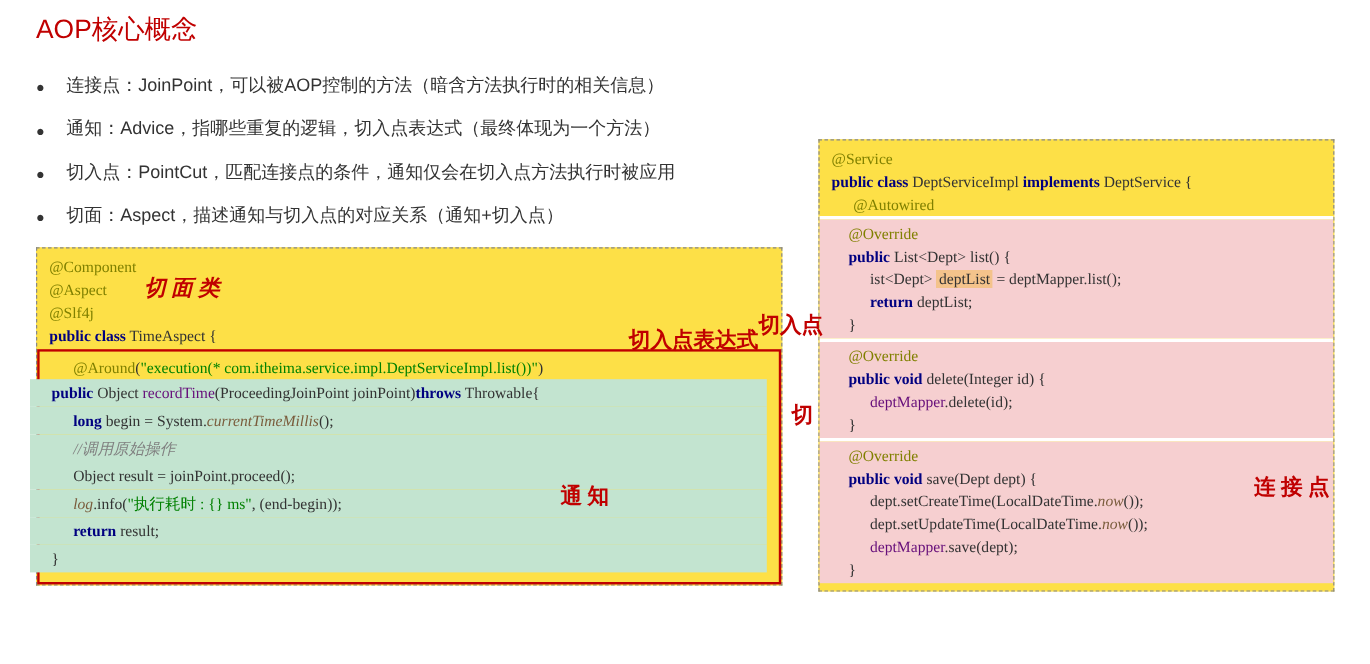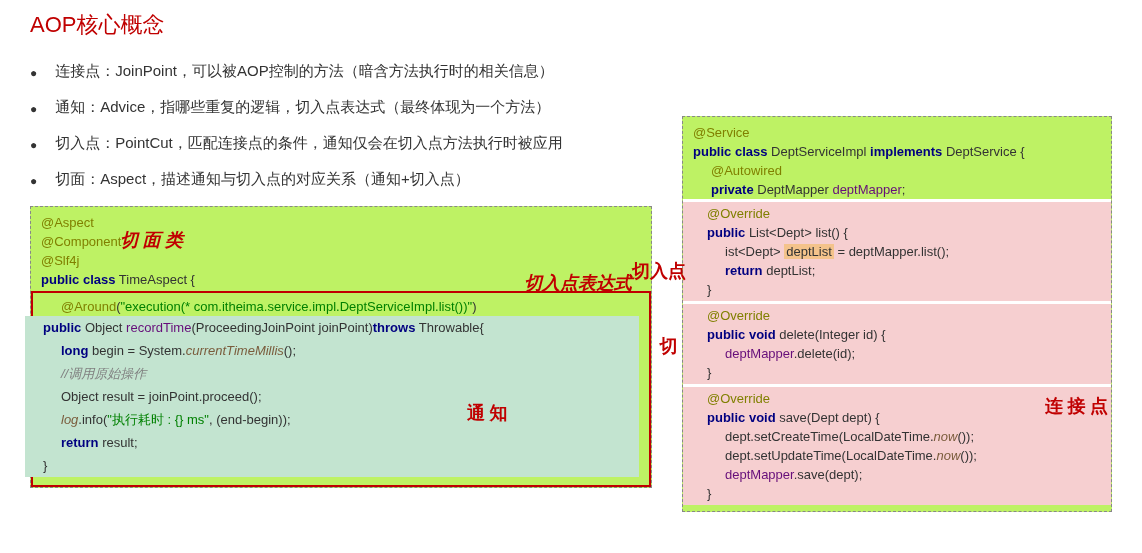--- a/index.html
+++ b/index.html
@@ -4,21 +4,21 @@
 <style>
 * { margin: 0; padding: 0; box-sizing: border-box; }
 body { font-family: "Microsoft YaHei", Arial, sans-serif; background: #fff; padding: 10px 30px; width: 1142px; color: #333; }
 .title { color: #c00000; font-size: 22px; font-weight: normal; margin-bottom: 22px; }
 .bullets { list-style: none; margin-bottom: 8px; }
 .bullets li { margin-bottom: 14px; font-size: 15px; display: flex; }
 .bullets li:before { content: "●"; margin-right: 18px; font-size: 12px; line-height: 22px; }
 .columns { display: flex; gap: 30px; align-items: flex-start; }
 .left-col { flex: 1; position: relative; }
 .right-col { width: 430px; position: relative; margin-top: -90px; }
-.code-box { border: 1px dashed #888; background: #bef264; font-family: Liberation Sans, sans-serif; font-size: 13px; line-height: 19px; padding: 6px 10px; }
+.code-box { border: 1px dashed #888; background: #fde047; font-family: Liberation Serif, serif; font-size: 13px; line-height: 19px; padding: 6px 10px; }
 .left-code .inner-bordered { border: 2px solid #c00000; margin: 2px -10px -6px -10px; padding: 4px 10px 8px 10px; }
 .hl-green { background: #c3e4d0; display: block; padding: 2px 0 2px 18px; margin-left: -18px; }
 .hl-pink { background: #f6cfd0; display: block; padding: 2px 0 2px 18px; margin: 0 -10px; padding-left: 24px; padding-right: 10px; }
 .hl-orange { background: #f4c38b; padding: 0 2px; }
 .indent1 { padding-left: 18px; }
 .indent2 { padding-left: 36px; }
 .kw { color: #000080; font-weight: bold; }
 .ann { color: #808000; }
 .str { color: #008000; }
 .fn { color: #7a5c3c; font-style: italic; }
@@ -36,22 +36,22 @@
   <li>连接点：JoinPoint，可以被AOP控制的方法（暗含方法执行时的相关信息）</li>
   <li>通知：Advice，指哪些重复的逻辑，切入点表达式（最终体现为一个方法）</li>
   <li>切入点：PointCut，匹配连接点的条件，通知仅会在切入点方法执行时被应用</li>
   <li>切面：Aspect，描述通知与切入点的对应关系（通知+切入点）</li>
 </ul>
 
 <div class="columns">
 
   <div class="left-col">
     <div class="code-box left-code">
+      <div><span class="ann">@Component</span></div>
       <div><span class="ann">@Aspect</span></div>
-      <div><span class="ann">@Component</span></div>
       <div><span class="ann">@Slf4j</span></div>
       <div>
         <span class="kw">public</span> <span class="kw">class</span> <span>TimeAspect</span> {
       </div>
       <div class="inner-bordered">
         <div class="indent1">
           <span class="ann">@Around</span>(<span class="str">"execution(* com.itheima.service.impl.DeptServiceImpl.list())"</span>)
         </div>
         <span class="hl-green indent1">
           <span class="kw">public</span> <span>Object</span> <span class="id">recordTime</span><span>(ProceedingJoinPoint joinPoint)</span><span class="kw">throws</span> <span>Throwable</span>{
@@ -64,33 +64,32 @@
         <span class="hl-green indent2">
           <span class="fn">log</span><span>.info(</span><span class="str">"执行耗时 : {} ms"</span><span>, (end-begin));</span>
         </span>
         <span class="hl-green indent2">
           <span class="kw">return</span><span> result;</span>
         </span>
         <span class="hl-green indent1">}</span>
       </div>
     </div>
     <div class="red-ann" style="top:22px; left:90px;font-style:italic;">切 面 类</div>
-    <div class="red-ann" style="top:65px; right:20px;font-style:italic;">切入点表达式</div>
+    <div class="red-ann" style="top:65px; right:20px;">切入点表达式</div>
     <div class="red-ann" style="top:128px; right:-48px;">切 面</div>
     <div class="red-ann" style="top:195px; left:437px;">通 知</div>
   </div>
 
   <div class="right-col">
     <div class="code-box right-code">
       <div><span class="ann">@Service</span></div>
       <div>
         <span class="kw">public</span> <span class="kw">class</span> DeptServiceImpl <span class="kw">implements</span> DeptService {
       </div>
       <div class="indent1"><span class="ann">@Autowired</span></div>
-      <div class="indent1"><span class="kw">private</span> DeptMapper <span class="id">deptMapper</span>;</div>
       <div class="sep"></div>
       <span class="hl-pink">
         <span class="ann">@Override</span><br>
         <span class="kw">public</span> List&lt;Dept&gt; list() {<br>
         <span style="padding-left:18px;text-align:center;"><span>ist&lt;Dept&gt;</span> <span class="hl-orange">deptList</span><span> = deptMapper.list();</span></span><br>
         <span style="padding-left:18px;"><span class="kw">return</span> deptList;</span><br>
         }
       </span>
       <div class="sep"></div>
       <span class="hl-pink">

